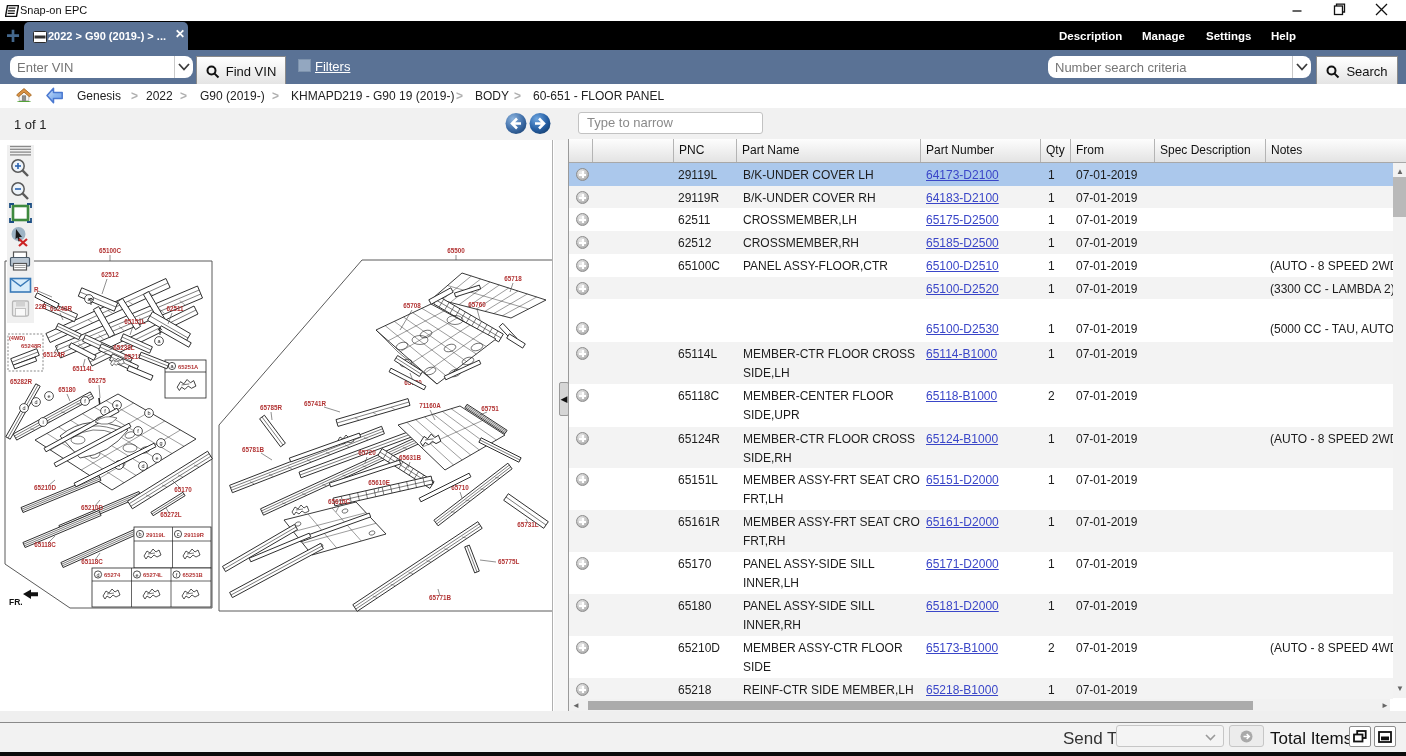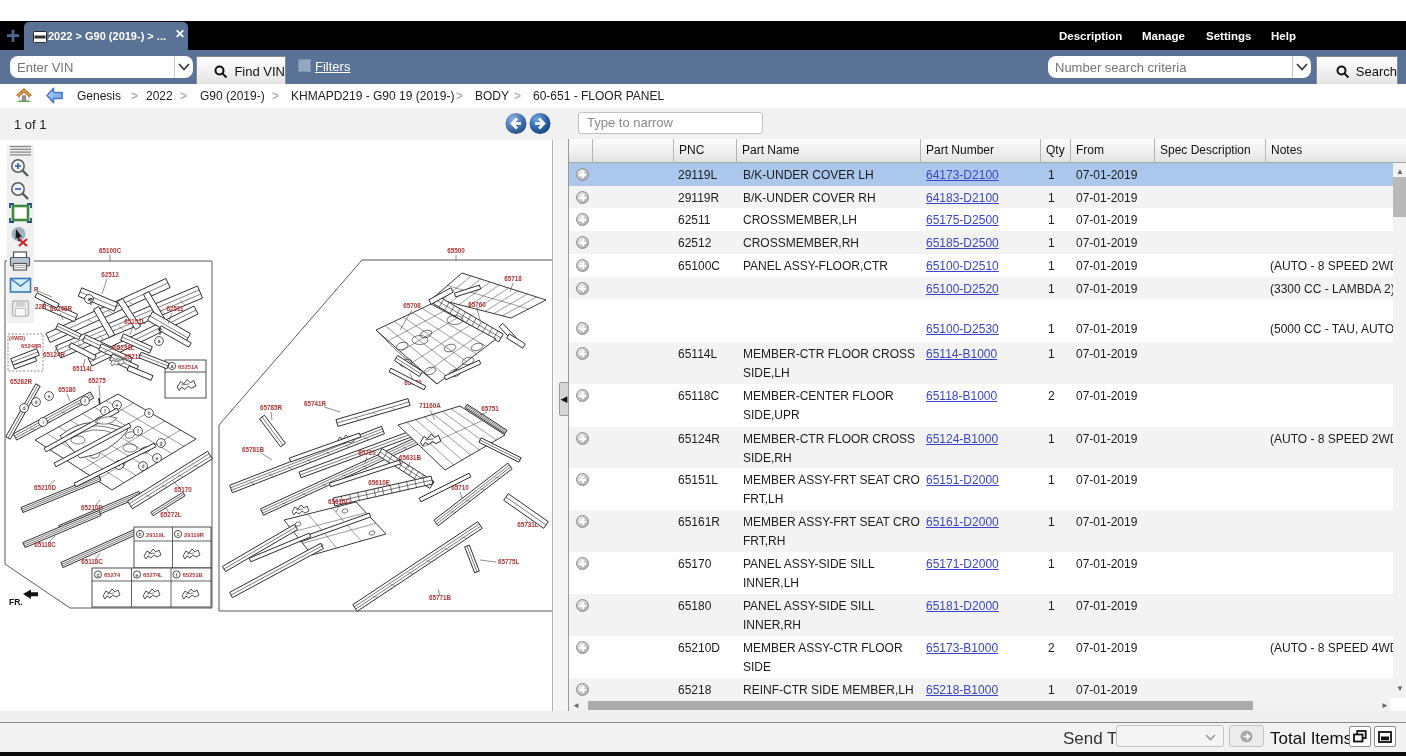--- a/index.html
+++ b/index.html
@@ -13,21 +13,21 @@
 #plus{position:absolute;left:6px;top:1px;color:#44688e;font-size:24px;font-weight:bold}
 #tab{position:absolute;left:24px;top:1px;width:164px;height:28px;background:#5a7295;border-radius:5px 5px 0 0}
 #tabtxt{position:absolute;left:24px;top:8px;color:#fff;font-size:11px;font-weight:bold;white-space:nowrap}
 #tabclose{position:absolute;left:151px;top:5px;color:#fff;font-size:12px;font-weight:bold}
 .menuitem{position:absolute;top:9px;color:#fff;font-size:11.5px;font-weight:bold}
 
 #toolbar{position:absolute;left:0;top:50px;width:1406px;height:34px;background:#5a7295}
 .combo{position:absolute;top:6px;height:22px;background:#fff;border-radius:8px;display:flex;align-items:center}
 .combo .ph{color:#757575;font-size:13px;padding-left:7px;flex:1}
 .combo .arr{width:19px;height:100%;border-left:1px solid #c9c9c9;display:flex;align-items:center;justify-content:center}
-.btn{position:absolute;top:6px;height:31px;background:linear-gradient(#ffffff,#e2e2e2);border:1px solid #8a8a8a;border-radius:0;display:flex;align-items:center;justify-content:flex-end;font-size:13px;color:#111}
+.btn{position:absolute;top:6px;height:31px;background:linear-gradient(#ffffff,#e2e2e2);border:1px solid #8a8a8a;border-radius:0;display:flex;align-items:center;justify-content:center;font-size:13px;color:#111}
 
 #breadcrumb{position:absolute;left:0;top:84px;width:1406px;height:24px;background:#fff}
 .bc{position:absolute;top:5px;font-size:12px;color:#222;white-space:nowrap}
 .sep{position:absolute;top:5px;font-size:12px;color:#b0b0b0;font-weight:bold}
 
 #navrow{position:absolute;left:0;top:108px;width:1406px;height:32px;background:#f1f1f1}
 #navrow .lbl{position:absolute;left:14px;top:9px;font-size:13px;color:#222}
 #narrow{position:absolute;left:578px;top:4px;width:185px;height:22px;background:#fff;border:1px solid #c2c2c2;border-radius:3px;color:#8a8a8a;font-size:13px;line-height:20px;padding-left:8px}
 
 #leftpane{position:absolute;left:0;top:140px;width:553px;height:573px;background:#fff;border-right:1px solid #b0b0b0;overflow:hidden}
@@ -60,20 +60,33 @@
 #gap{position:absolute;left:0;top:711px;width:1406px;height:11px;background:#efefef}
 #divline{position:absolute;left:0;top:722px;width:1406px;height:1px;background:#8a8a8a}
 #statusbar{position:absolute;left:0;top:723px;width:1406px;height:29px;background:#f2f2f2}
 #blackstrip{position:absolute;left:0;top:752px;width:1406px;height:4px;background:#0c0c0c}
 .sbtxt{position:absolute;font-size:17px;color:#333}
 </style>
 </head>
 <body>
 <div id="app">
 
+<div id="titlebar">
+ <svg style="position:absolute;left:5px;top:5px" width="14" height="12" viewBox="0 0 14 12">
+        <path d="M2.5,0.5 L13.5,0.5 L11.5,11.5 L0.5,11.5 Z" fill="#fff" stroke="#111" stroke-width="1.4"></path>
+        <path d="M3.5,3.2 L10.5,3.2 M3,5.8 L10,5.8 M2.6,8.4 L9.6,8.4" stroke="#111" stroke-width="1.3"></path>
+      </svg>
+ <div id="title">Snap-on EPC</div>
+ <svg style="position:absolute;left:1286px;top:2px" width="110" height="17" viewBox="0 0 110 17">
+  <line x1="6.5" y1="9" x2="15.5" y2="9" stroke="#111" stroke-width="1.3"></line>
+  <rect x="48.5" y="4" width="8" height="8.5" fill="none" stroke="#111" stroke-width="1.3"></rect>
+  <path d="M50.5,4 L50.5,2.2 L58.5,2.2 L58.5,10 L56.5,10" fill="none" stroke="#111" stroke-width="1.3"></path>
+  <path d="M90,2 L101,13 M101,2 L90,13" stroke="#111" stroke-width="1.3"></path>
+ </svg>
+</div>
 
 <div id="tabbar">
  <div id="plus">+</div>
  <div id="tab">
    <svg style="position:absolute;left:9px;top:9px" width="14" height="12" viewBox="0 0 14 12">
           <rect x="0.5" y="0.5" width="13" height="11" rx="1" fill="#fff" stroke="#2a2a2a"></rect>
           <rect x="1.5" y="4.5" width="11" height="3" fill="#333"></rect>
         </svg>
    <div id="tabtxt">2022 &gt; G90 (2019-) &gt; ...</div>
    <div id="tabclose">✕</div>

